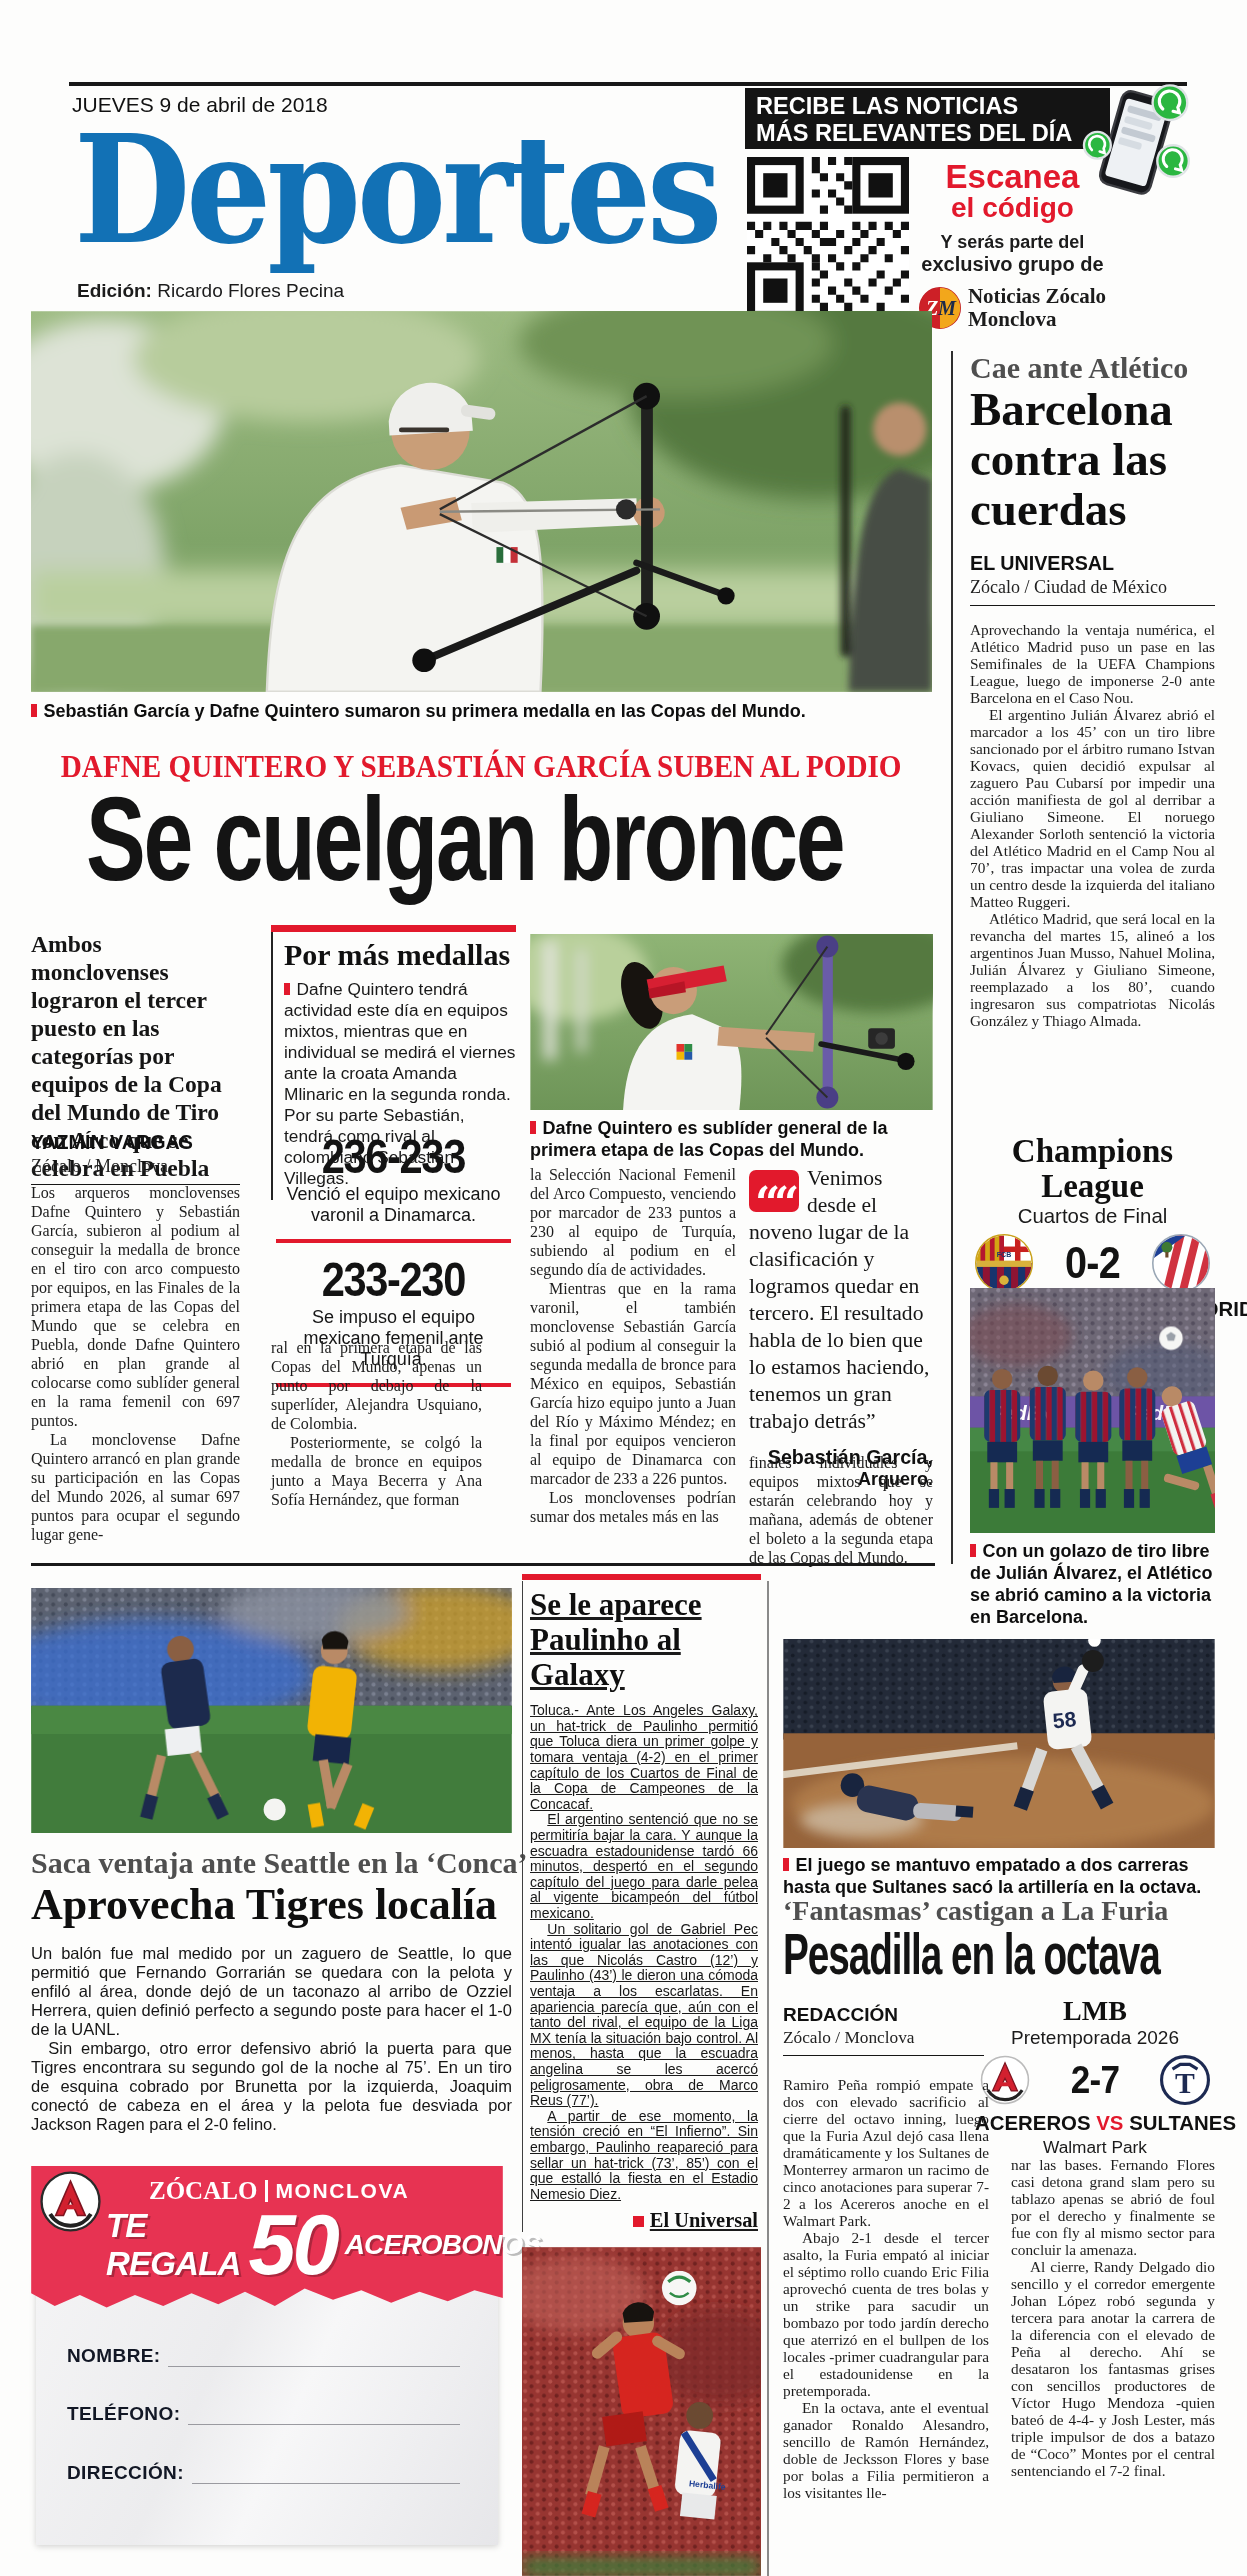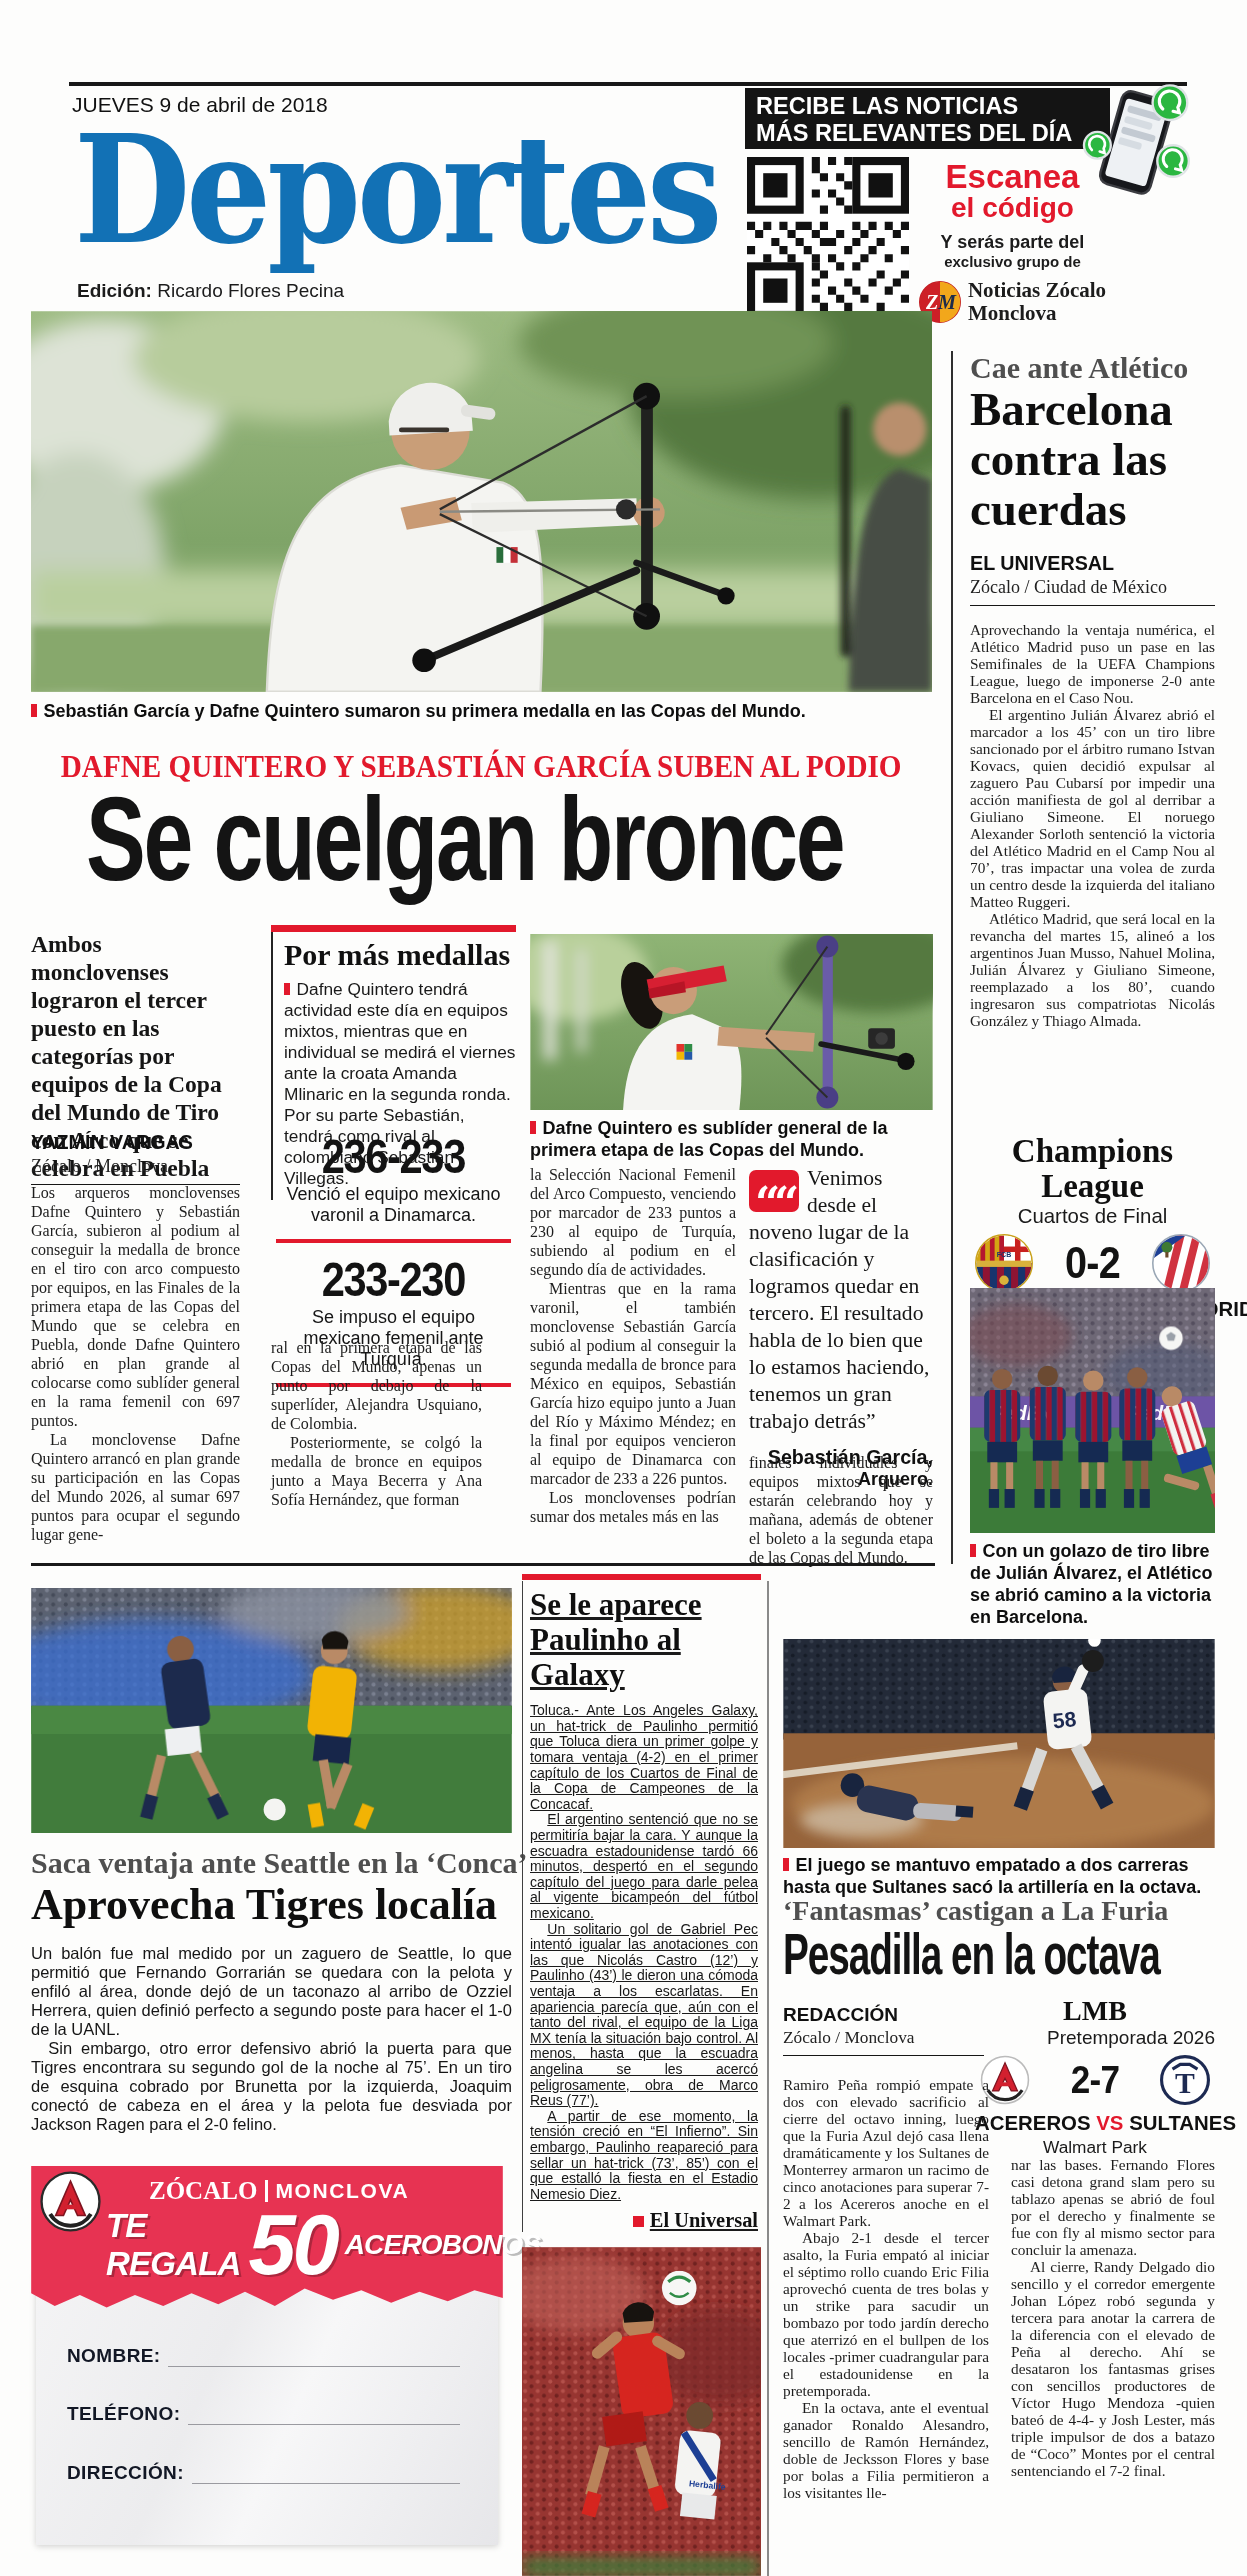--- a/index.html
+++ b/index.html
@@ -17,21 +17,21 @@
   .edition{left:77px;top:280px;font-size:19px;}
   .edition b{font-weight:800;}
   
   .promo{left:745px;top:85px;width:443px;height:211px;}
   .promo-banner{position:absolute;left:0;top:3.1px;width:365px;height:61px;background:#141414;color:#fff;
                 padding:4.7px 9.4px 0 11px;box-sizing:border-box;font-size:23.6px;line-height:27px;white-space:nowrap;}
   .pb-x{font-weight:600;} .pb-b{font-weight:800;}
   .scan1{font-weight:800;font-size:33px;color:#e2192c;line-height:1.02;}
   .scan2{font-weight:600;font-size:28px;color:#e2192c;line-height:1.02;}
   .join1{font-weight:700;font-size:18px;margin-top:9.4px;color:#1c1c1c;}
-  .join2{font-weight:800;font-size:15px;color:#1c1c1c;text-align:center;}
+  .join2{font-weight:800;font-size:20px;color:#1c1c1c;text-align:center;}
   .brandrow{display:flex;align-items:center;justify-content:center;gap:7px;margin-top:9.4px;}
   .brandtxt{font-family:"Liberation Serif",serif;font-size:21px;line-height:23px;font-weight:600;color:#1c1c1c;text-align:left;}
   
   .photocap{font-weight:700;font-size:18px;line-height:22px;color:#0e0e0e;}
   .photocap::before{content:"";display:inline-block;width:5.5px;height:12.6px;background:#e2192c;margin-right:7px;}
   .kick{font-family:"Liberation Serif",serif;font-weight:700;color:#4f4f4f;}
   .shl{font-family:"Liberation Serif",serif;font-weight:700;color:#0f0f0f;}
   .byname{font-weight:800;font-size:19.7px;color:#101010;}
   .byplace{font-family:"Liberation Serif",serif;font-size:18px;margin-top:1.6px;color:#222;}
   .byrule{border-top:1.6px solid #161616;margin-top:7.9px;}
@@ -74,21 +74,21 @@
   .ucl-box{left:970px;top:1134px;width:245px;text-align:center;}
   .box-title{font-family:"Liberation Serif",serif;font-weight:800;font-size:33px;color:#0f0f0f;line-height:1.05;}
   .box-stage{font-size:20.4px;margin-top:1.6px;color:#1a1a1a;}
   .box-row{display:flex;align-items:center;justify-content:space-between;margin-top:6.3px;padding:0 4.7px;}
   .box-score{font-weight:800;font-size:44px;letter-spacing:-0.8px;color:#131313;transform:scaleX(.9);white-space:nowrap;}
   .box-teams{font-weight:800;font-size:20.4px;margin-top:6.3px;color:#101010;white-space:nowrap;}
   .box-teams .vs{font-weight:700;color:#444;}
   .box-venue{font-size:18px;margin-top:2.4px;color:#1a1a1a;}
   .lmb-box{left:975px;top:1996px;width:240px;text-align:center;}
   .lmb-box .box-title{font-size:28px;}
-  .lmb-box .box-stage{font-size:19px;text-align:right;}
+  .lmb-box .box-stage{font-size:19px;}
   .lmb-box .box-score{font-size:39px;}
   .lmb-box .box-teams{font-size:20.4px;}
   .lmb-box .vs{color:#e2192c;}
   .lmb-box .box-venue{font-size:17.3px;}
   
   .pl-redbar{left:522px;top:1574px;width:239px;height:6.3px;background:#e2192c;}
   .pl-box{left:522px;top:1581px;width:228px;border-left:1.6px solid #3f3f3f;padding-left:7px;text-decoration:underline;}
   .pl-headline{font-family:"Liberation Serif",serif;font-weight:800;font-size:31px;line-height:35px;color:#0f0f0f;margin-top:6.3px;}
   .pl-body{margin-top:11px;font-size:14px;line-height:15.6px;}
   .pl-signoff{margin-top:6.3px;text-align:right;font-family:"Liberation Serif",serif;font-weight:800;font-size:20.4px;color:#101010;}

